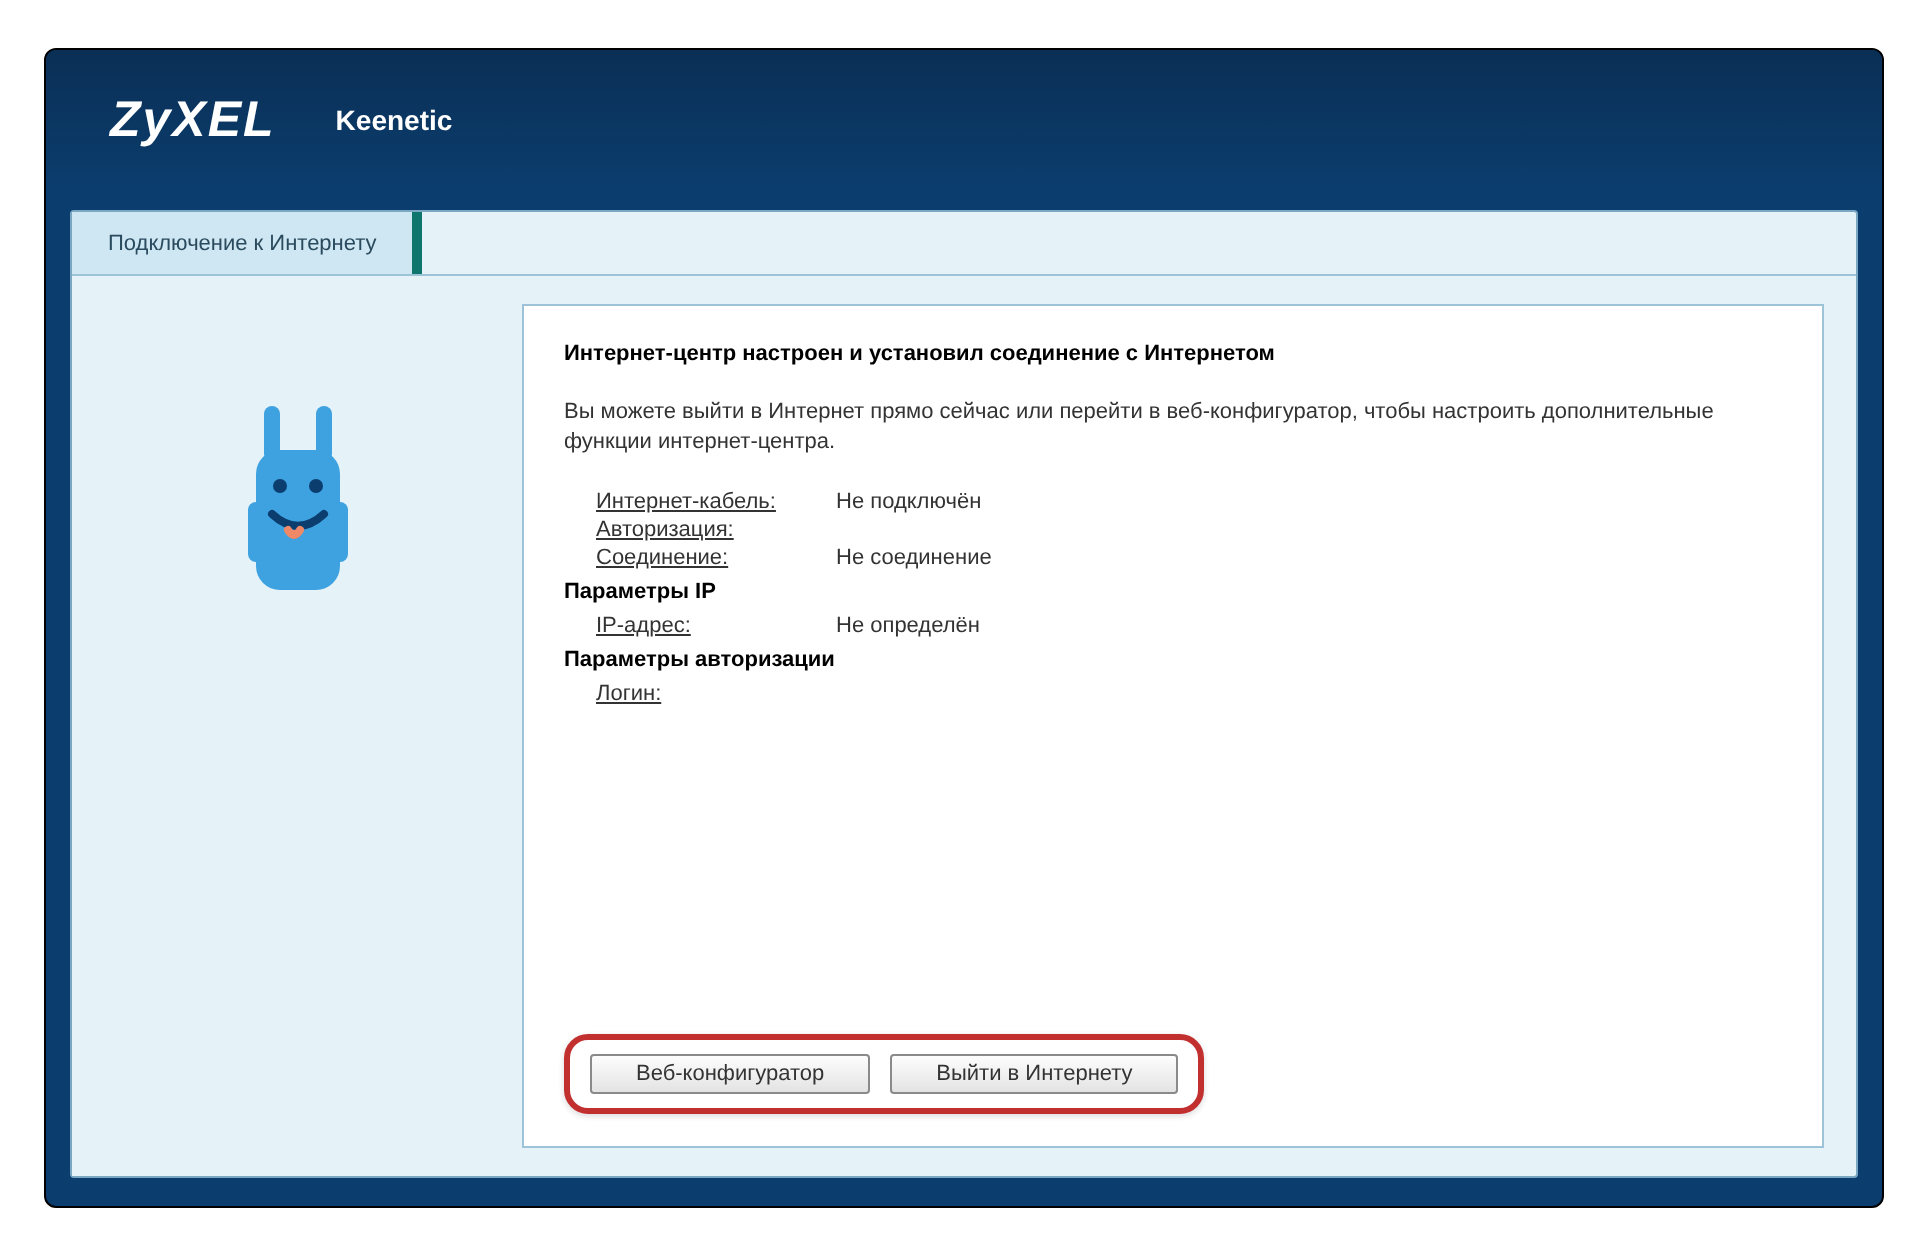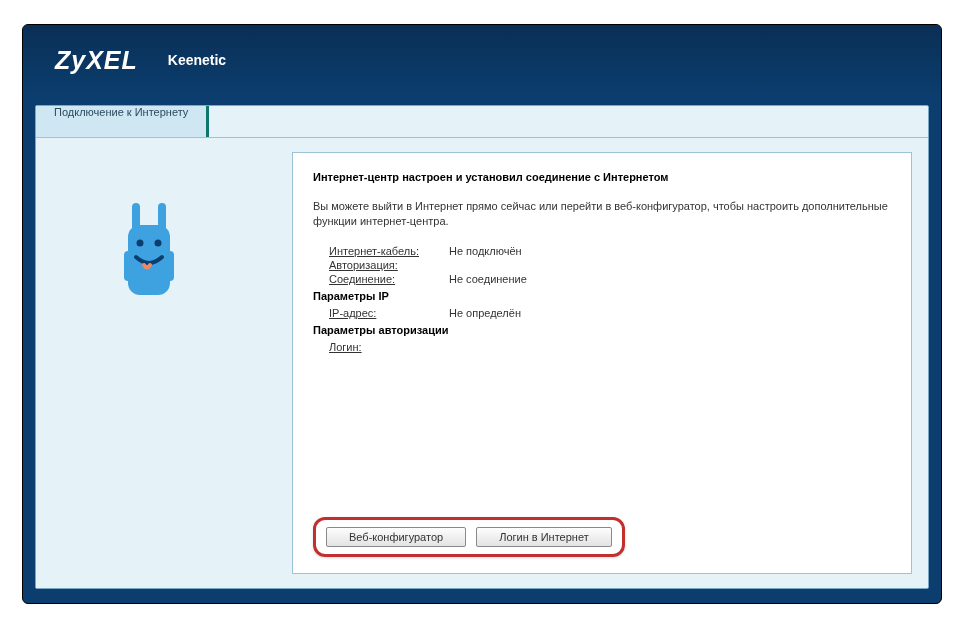--- a/index.html
+++ b/index.html
@@ -53,32 +53,32 @@
     border-radius: 2px;
   }
   .tab-row {
     height: 32px;
     display: flex;
     align-items: stretch;
     border-bottom: 1px solid #9dc3d8;
   }
   .tab {
     background: #cfe7f2;
-    border-right: 3px solid #0f766e;
+    border-right: 5px solid #0f766e;
     padding: 0 18px;
     font-size: 11px;
     color: #2a4a5e;
     display: flex;
+    align-items: center;
     cursor: default;
   }
   .main-row {
     flex: 1;
     display: flex;
     overflow: hidden;
-    gap: 31px;
   }
   .sidebar {
     width: 225px;
     background: #e5f3f9;
     display: flex;
     align-items: flex-start;
     justify-content: center;
     padding-top: 65px;
   }
   .mascot svg { display: block; }
@@ -204,20 +204,20 @@
 
           <div class="section-title">Параметры авторизации</div>
           <div class="param-row">
             <span class="param-label">Логин:</span>
             <span class="param-value"></span>
           </div>
 
           <div class="button-row">
             <div class="highlight-box">
               <button class="btn">Веб-конфигуратор</button>
-              <button class="btn">Логин в Интернет</button>
+              <button class="btn">Выйти в Интернету</button>
             </div>
           </div>
         </div>
       </div>
     </div>
   </div>
 </div>
 
 </body></html>

